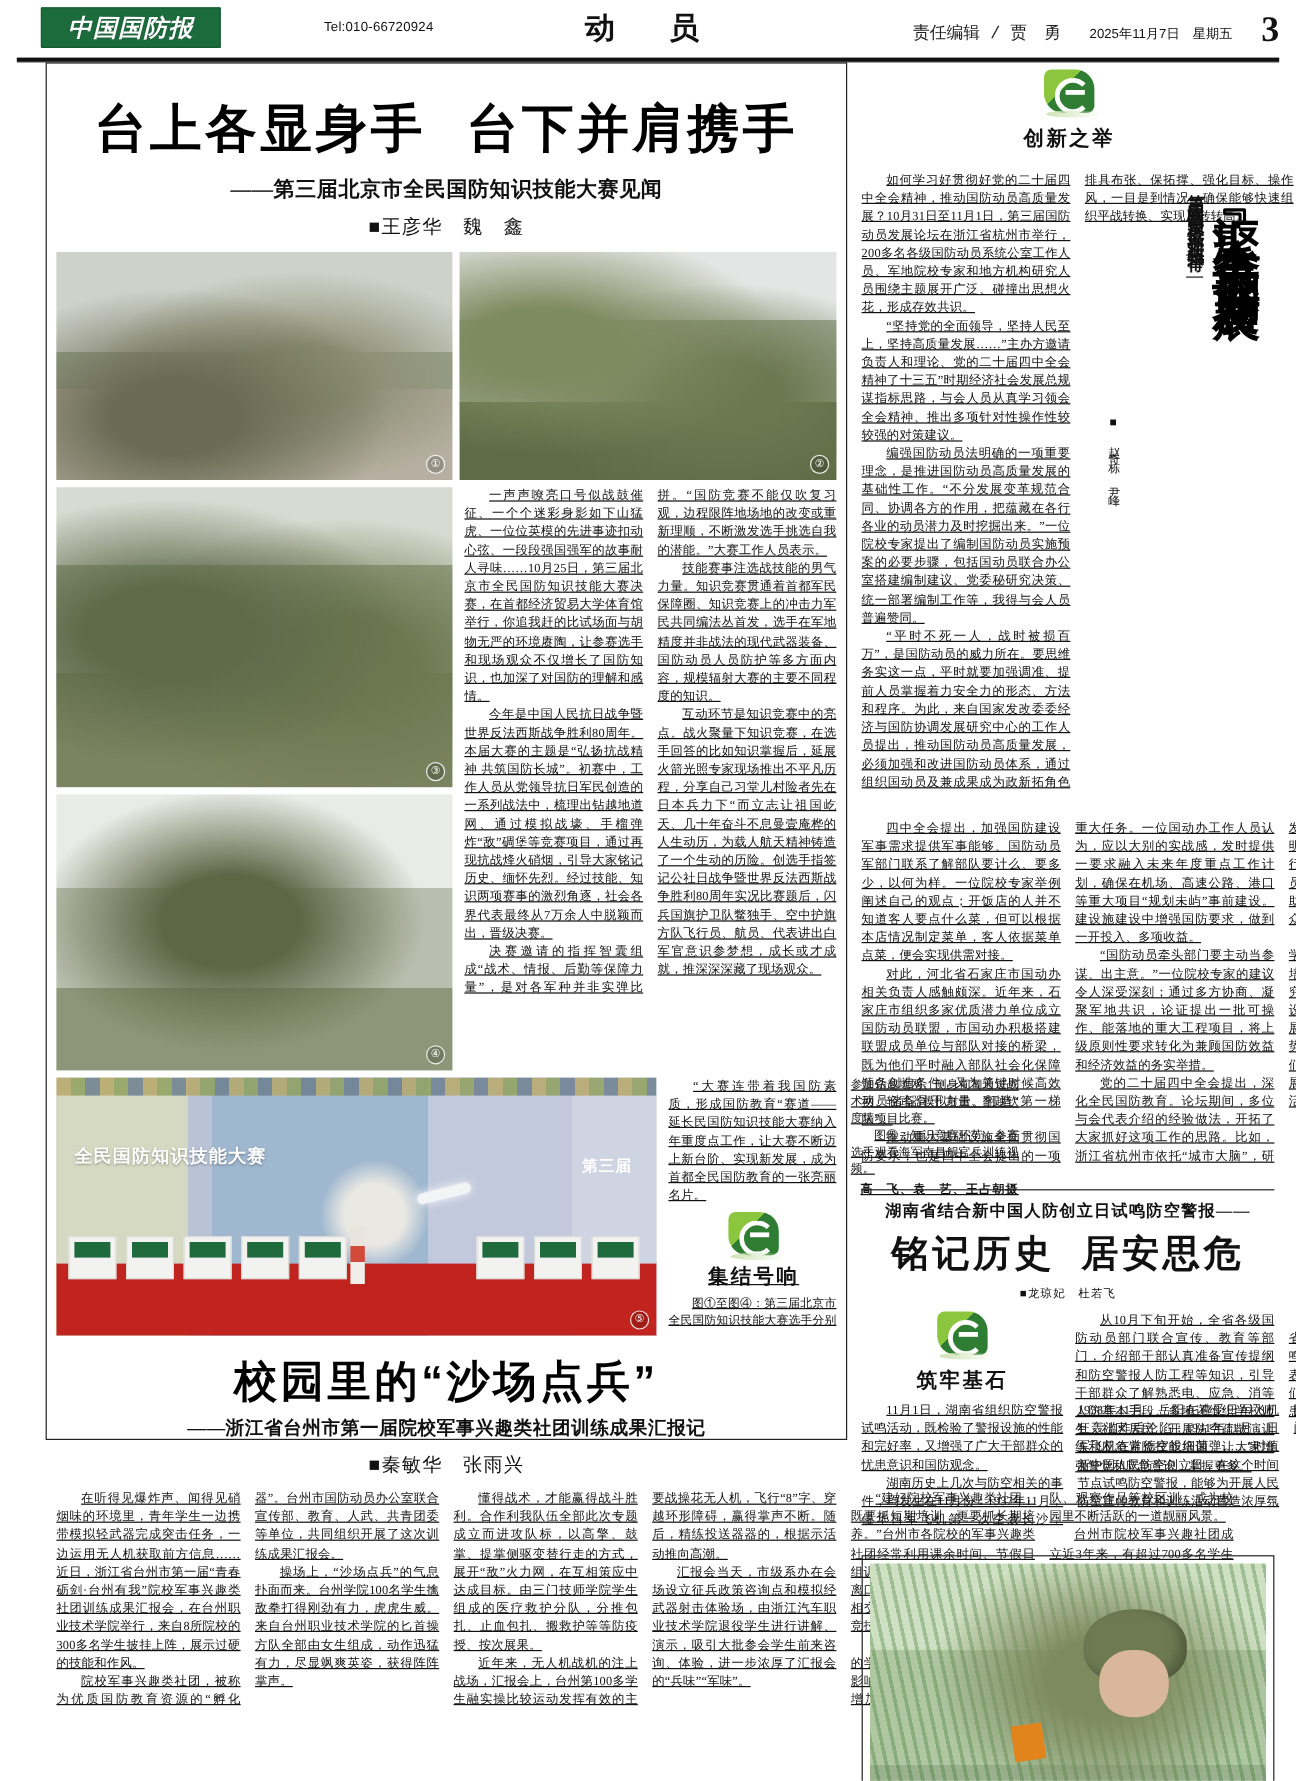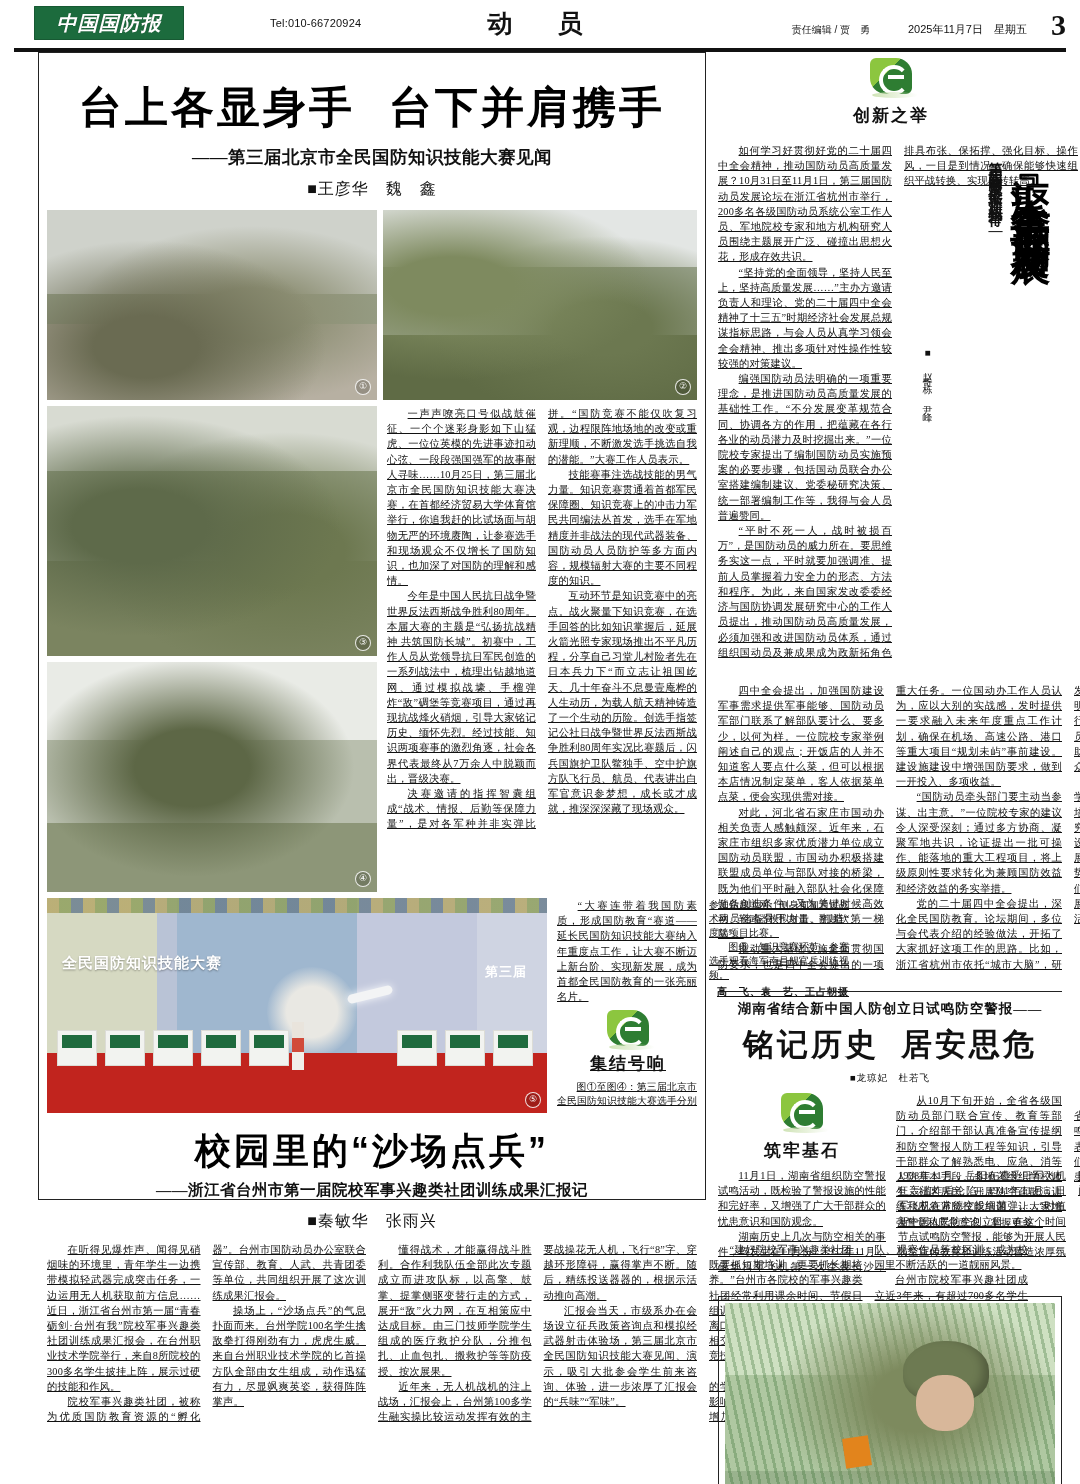--- a/index.html
+++ b/index.html
@@ -23,21 +23,21 @@
   .logo-text{
     color:#fff;font-family:"Liberation Serif",serif;font-weight:bold;
     font-size:20px;letter-spacing:1px;font-style:italic;
     text-shadow:0 0 1px rgba(0,0,0,.4);
   }
   .tel{font-family:"Liberation Sans",sans-serif;font-size:11px;margin-left:86px;color:#111;letter-spacing:.2px;}
   .section-name{
     position:absolute;left:50%;transform:translateX(-50%);
     font-family:"Liberation Sans",sans-serif;font-weight:bold;font-size:25px;letter-spacing:10px;
   }
-  .editor{font-family:Liberation Sans, sans-serif;font-size:10px;margin-left:auto;margin-right:14px;color:#222;}
+  .editor{font-family:Liberation Mono, monospace;font-size:14px;margin-left:auto;margin-right:0;color:#222;}
   .mast-right{margin-left:auto;display:flex;align-items:baseline;gap:24px;}
   .dateline{font-family:"Liberation Sans",sans-serif;font-size:11px;color:#111;}
   .pageno{font-family:"Liberation Serif",serif;font-size:30px;font-weight:bold;line-height:1;position:relative;top:2px;}
   .mast-rule{height:0;border-top:3px solid #111;border-bottom:1px solid #111;margin:2px 14px 0 14px;}
 
   
   .content{
     position:absolute;left:38px;top:52px;right:14px;bottom:12px;
     display:flex;gap:0;
   }
@@ -265,21 +265,21 @@
       <div style="margin-top:10px;">
         <div class="hl-main" style="font-size:36px;margin:14px 0 4px;">校园里的“沙场点兵”</div>
         <div class="hl-sub" style="font-size:15.5px;">——浙江省台州市第一届院校军事兴趣类社团训练成果汇报记</div>
         <div class="byline">■秦敏华　张雨兴</div>
         <div class="cols c4" style="height:196px;">
           <p>在听得见爆炸声、闻得见硝烟味的环境里，青年学生一边携带模拟轻武器完成突击任务，一边运用无人机获取前方信息……近日，浙江省台州市第一届“青春砺剑·台州有我”院校军事兴趣类社团训练成果汇报会，在台州职业技术学院举行，来自8所院校的300多名学生披挂上阵，展示过硬的技能和作风。</p>
           <p>院校军事兴趣类社团，被称为优质国防教育资源的“孵化器”。台州市国防动员办公室联合宣传部、教育、人武、共青团委等单位，共同组织开展了这次训练成果汇报会。</p>
           <p>操场上，“沙场点兵”的气息扑面而来。台州学院100名学生擒敌拳打得刚劲有力，虎虎生威。来自台州职业技术学院的匕首操方队全部由女生组成，动作迅猛有力，尽显飒爽英姿，获得阵阵掌声。</p>
           <p>懂得战术，才能赢得战斗胜利。合作利我队伍全部此次专题成立而进攻队标，以高擎、鼓掌、提掌侧驱变替行走的方式，展开“敌”火力网，在互相策应中达成目标。由三门技师学院学生组成的医疗救护分队，分推包扎、止血包扎、搬救护等等防疫授、按次展果。</p>
           <p>近年来，无人机战机的注上战场，汇报会上，台州第100多学生融实操比较运动发挥有效的主要战操花无人机，飞行“8”字、穿越环形障碍，赢得掌声不断。随后，精练投送器器的，根据示活动推向高潮。</p>
-          <p>汇报会当天，市级系办在会场设立征兵政策咨询点和模拟经武器射击体验场，第三届北京市全民国防知识技能大赛见闻、演示，吸引大批参会学生前来咨询、体验，进一步浓厚了汇报会的“兵味”“军味”。</p>
+          <p>汇报会当天，市级系办在会场设立征兵政策咨询点和模拟经武器射击体验场，由浙江汽车职业技术学院退役学生进行讲解、演示，吸引大批参会学生前来咨询、体验，进一步浓厚了汇报会的“兵味”“军味”。</p>
           <p>“建好院校军事兴趣类社团，既要抓短期培训，更要抓长期培养。”台州市各院校的军事兴趣类社团经常利用课余时间、节假日组训驻训，做到“拳不离手、曲不离口”，让社团成员对技能要领互相交流、反复淬炼，保持高水平竞技能力。</p>
           <p>各地团活动主要发挥在校园的学生的“硬核”作用。在他们的影响带动下，不仅社团人数不断增加，而且大家参战了国旗卫队、观察作品等校区训，成为校园里不断活跃的一道靓丽风景。</p>
           <p>台州市院校军事兴趣社团成立近3年来，有超过700多名学生参军入伍，其中多人考入军队院校，成长为部队骨干。该市征兵负责人表示，下一步，将按照更多军事院校的思路，推导各院校联合军事俱乐部的组建，通过建立实际从“给字兴趣”到“立业报国”的成长。</p>
         </div>
       </div>
     </div>
 
     <div class="vdivider"></div>
 
     <div class="right-zone">

